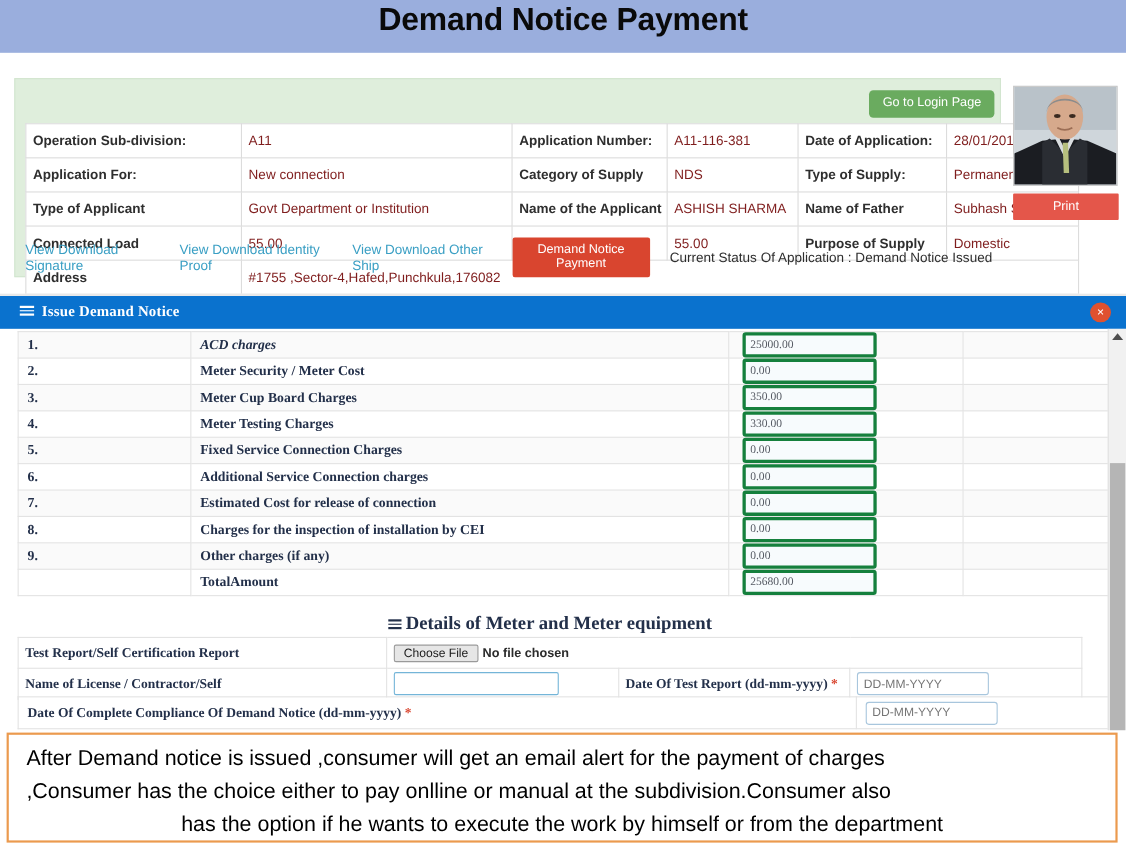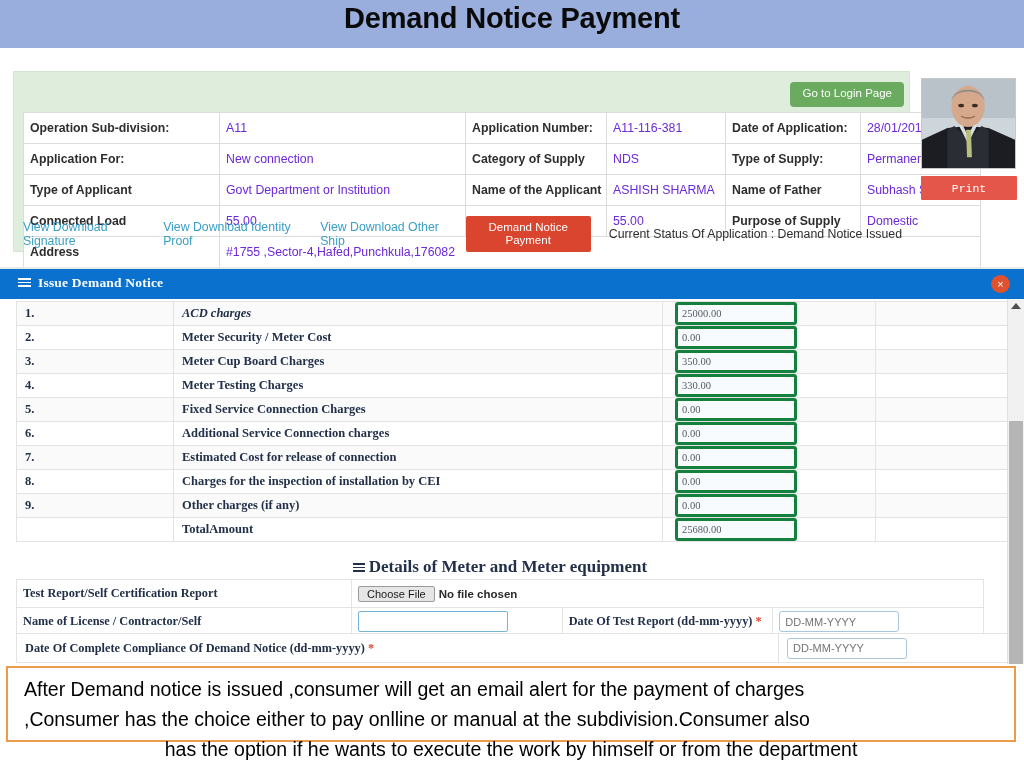--- a/index.html
+++ b/index.html
@@ -65,21 +65,21 @@
     position: absolute;
     left: 9px; top: 40px;
     width: 879px;
     border-collapse: collapse;
     background: #ffffff;
     table-layout: fixed;
   }
   .app-table td {
     border: 1px solid #dcdcdc;
     font-size: 12.3px;
-    color: #6d28d9;
+    color: #7f1d1d;
     padding: 4px 6px 5px 6px;
     height: 21px;
     background: #ffffff;
     white-space: nowrap;
     overflow: hidden;
   }
   .app-table td.lbl { font-weight: bold; color: #2e2e2e; }
   .c1 { width: 183px; }
   .c2 { width: 233px; }
   .c3 { width: 128px; }
@@ -132,21 +132,21 @@
   }
   .photo-svg { display:block; width:100%; height:100%; }
   .print-btn {
     position: absolute;
     left: 921px; top: 176px;
     width: 96px; height: 24px;
     background: #e4564a;
     color: #ffffff;
     border: none;
     font-size: 11.5px;
-    font-family: Liberation Mono, monospace;
+    font-family: Liberation Sans, sans-serif;
     cursor: pointer;
     border-radius: 1px;
   }
 
   
   .modal {
     position: absolute;
     left: 0px; top: 267px;
     width: 1024px;
     height: 395px;
@@ -367,21 +367,21 @@
     width: 14px;
     height: 243px;
     background: #b5b5b5;
   }
 
   
   .caption-box {
     position: absolute;
     left: 6px; top: 666px;
     width: 1010px;
-    height: 76px;
+    height: 100px;
     background: #ffffff;
     border: 2px solid #eb9a4e;
     box-sizing: border-box;
     padding: 6px 16px 0 16px;
   }
   .caption-text {
     font-family: "Liberation Sans", sans-serif;
     font-size: 19.5px;
     color: #000000;
     line-height: 30px;

